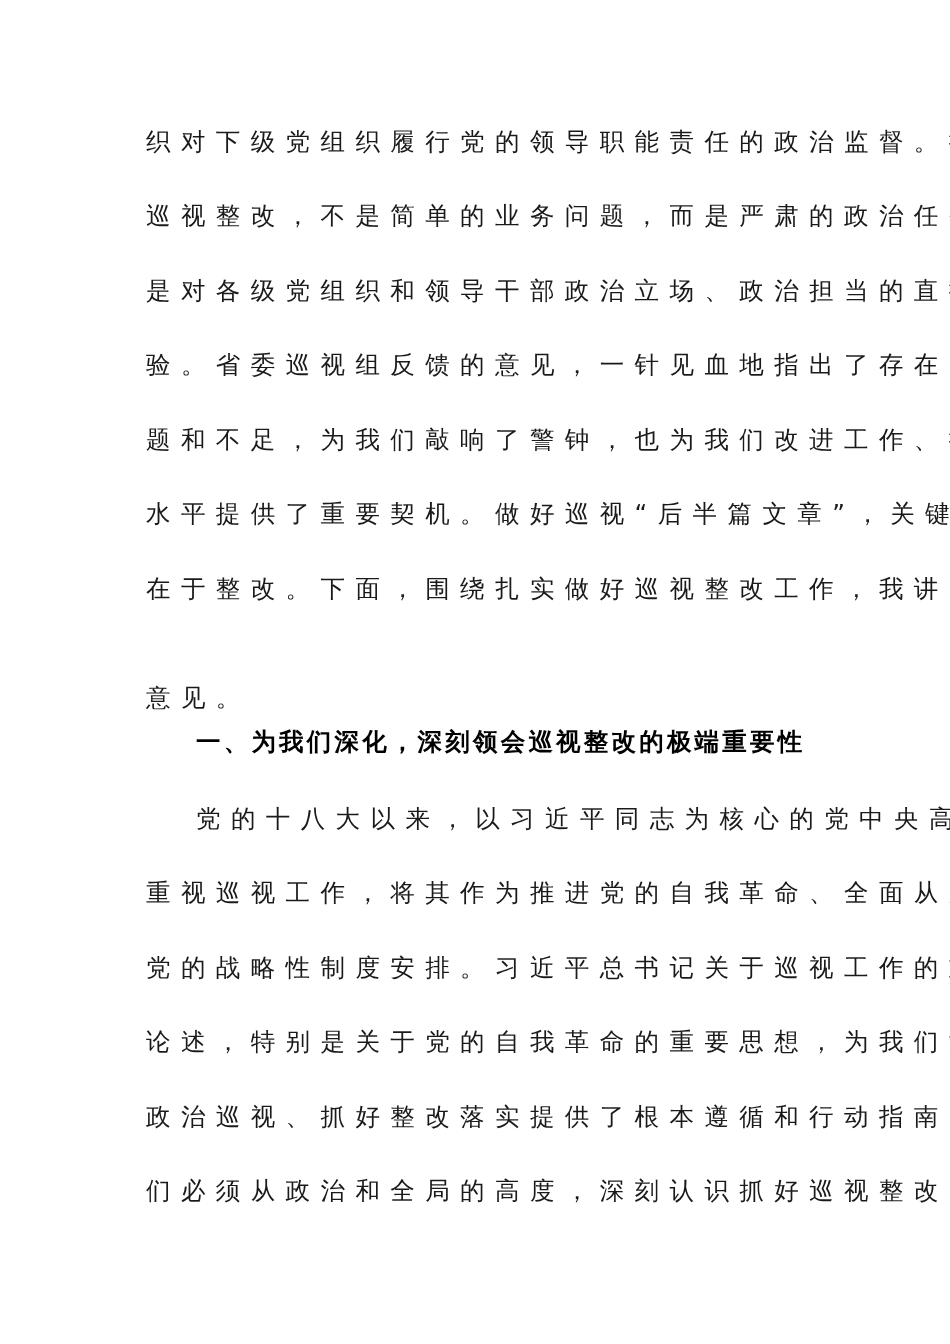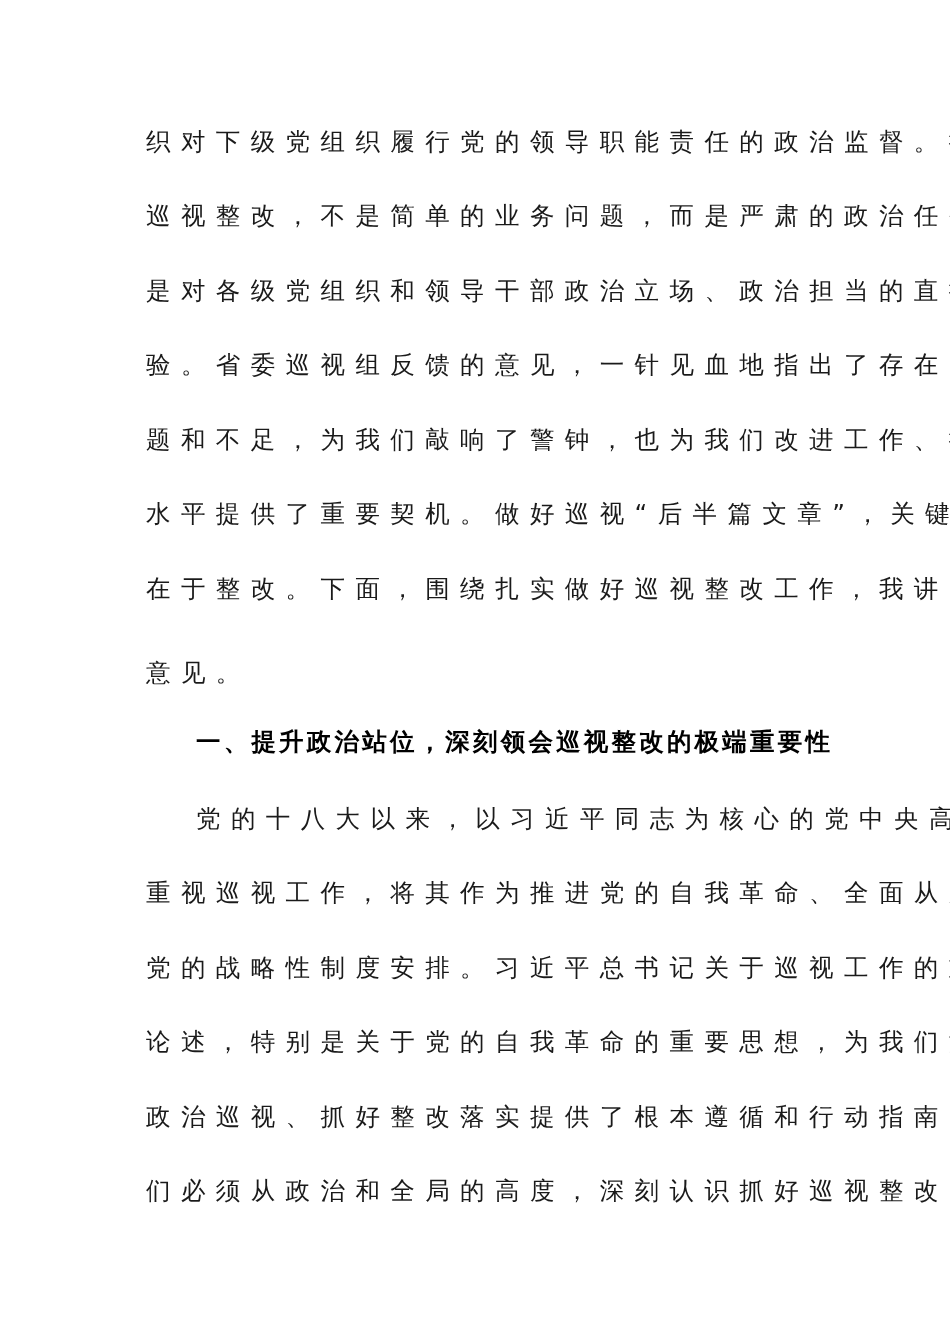--- a/index.html
+++ b/index.html
@@ -49,21 +49,21 @@
 <body>
 
 <div class="page">
   <div class="line" style="top:124px;">织对下级党组织履行党的领导职能责任的政治监督。抓好</div>
   <div class="line" style="top:198px;">巡视整改，不是简单的业务问题，而是严肃的政治任务，</div>
   <div class="line" style="top:273px;">是对各级党组织和领导干部政治立场、政治担当的直接检</div>
   <div class="line" style="top:347px;">验。省委巡视组反馈的意见，一针见血地指出了存在的问</div>
   <div class="line" style="top:422px;">题和不足，为我们敲响了警钟，也为我们改进工作、提升</div>
   <div class="line" style="top:496px;">水平提供了重要契机。做好巡视“后半篇文章”，关键就</div>
   <div class="line" style="top:571px;">在于整改。下面，围绕扎实做好巡视整改工作，我讲四点</div>
-  <div class="line" style="top:655px;">意见。</div>
-  <div class="line heading" style="top:724px;">一、提升政治站位，深刻领会巡视整改的极端重要性</div>
+  <div class="line" style="top:680px;">意见。</div>
+  <div class="line heading" style="top:724px;">一、为我们深化，深刻领会巡视整改的极端重要性</div>
   <div class="line indent" style="top:801px;">党的十八大以来，以习近平同志为核心的党中央高度</div>
   <div class="line" style="top:875px;">重视巡视工作，将其作为推进党的自我革命、全面从严治</div>
   <div class="line" style="top:950px;">党的战略性制度安排。习近平总书记关于巡视工作的重要</div>
   <div class="line" style="top:1024px;">论述，特别是关于党的自我革命的重要思想，为我们深化</div>
   <div class="line" style="top:1099px;">政治巡视、抓好整改落实提供了根本遵循和行动指南。我</div>
   <div class="line" style="top:1173px;">们必须从政治和全局的高度，深刻认识抓好巡视整改的重</div>
 </div>
 
 </body></html>

